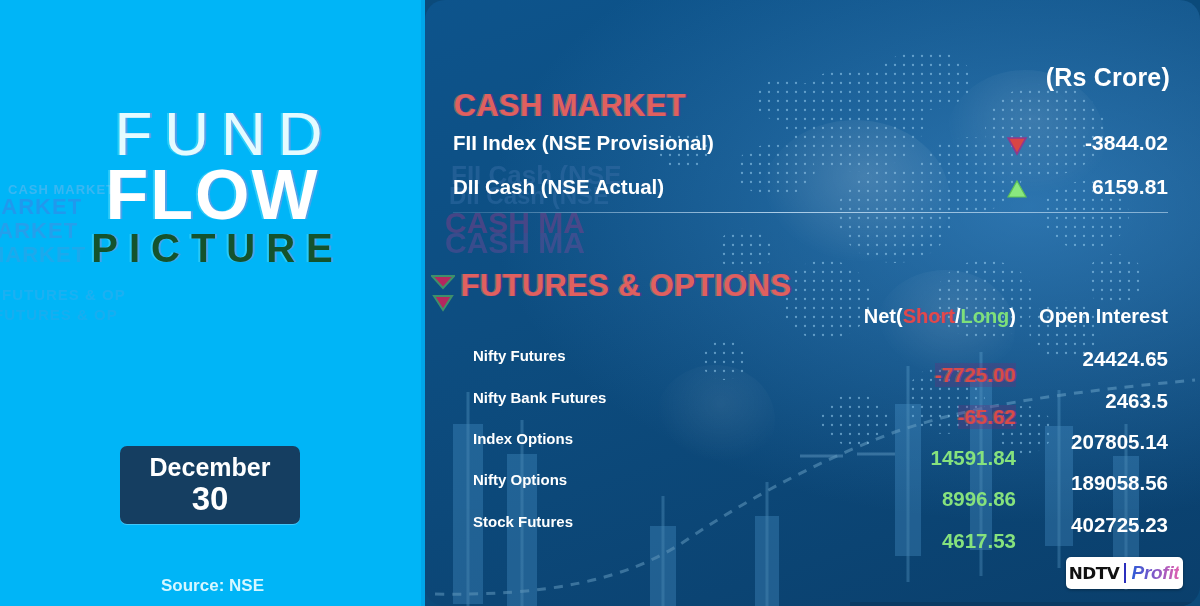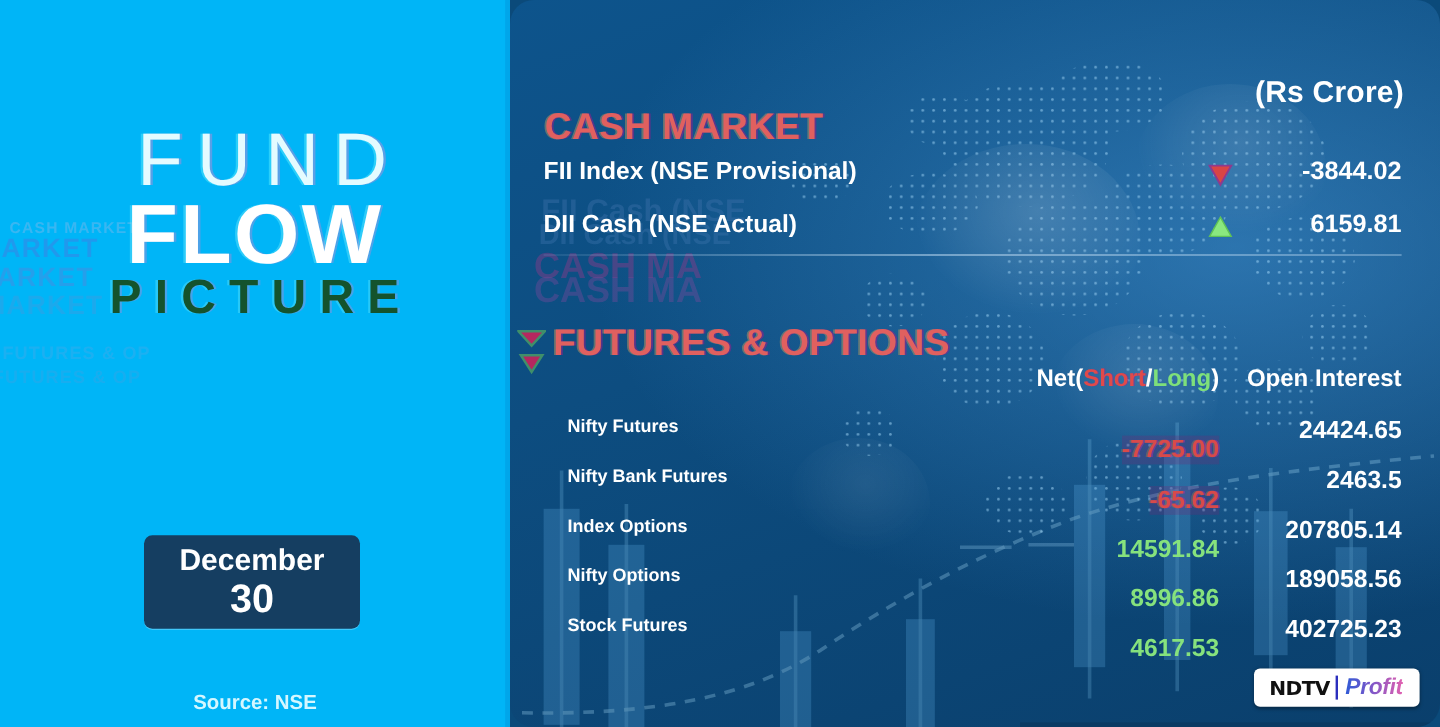--- a/index.html
+++ b/index.html
@@ -111,21 +111,21 @@
   #fno-row-3{top:471px;}
   #fno-row-4{top:513px;}
   .fno-label{position:absolute;left:0;top:0;color:#ffffff;font-size:15px;font-weight:700;margin-left:20px;}
   .fno-net{position:absolute;right:152px;top:0;font-size:20.5px;font-weight:700;text-align:right;white-space:nowrap;margin-top:16px;}
   .fno-net.neg{color:#d84a4a;background:rgba(120,40,120,.28);
                text-shadow:1.5px 0 0 rgba(160,50,160,.55),-1.5px 0 0 rgba(180,140,60,.35);}
   .fno-net.pos{color:#86e27d;}
   .fno-oi{position:absolute;right:0;top:0;color:#ffffff;font-size:20.5px;font-weight:700;text-align:right;}
 
   #ndtv-logo{
-    position:absolute;right:17px;bottom:17px;width:138px;height:32px;
+    position:absolute;right:17px;bottom:17px;width:117px;height:32px;
     background:#ffffff;border-radius:5px;
     display:flex;align-items:center;justify-content:center;gap:2px;
     box-shadow:0 1px 3px rgba(0,0,0,.35);
   }
   #ndtv-word{font-size:16px;font-weight:800;letter-spacing:-.5px;color:#111111;
              font-family:"DejaVu Sans",sans-serif;transform:scaleX(1.05);}
   #ndtv-bar{width:2px;height:20px;background:#2b2fbd;margin:0 4px;}
   #profit-word{font-size:19px;font-weight:800;font-style:italic;
     background:linear-gradient(90deg,#2f5bd6 0%,#7b57c9 45%,#e060b0 100%);
     -webkit-background-clip:text;background-clip:text;color:transparent;

